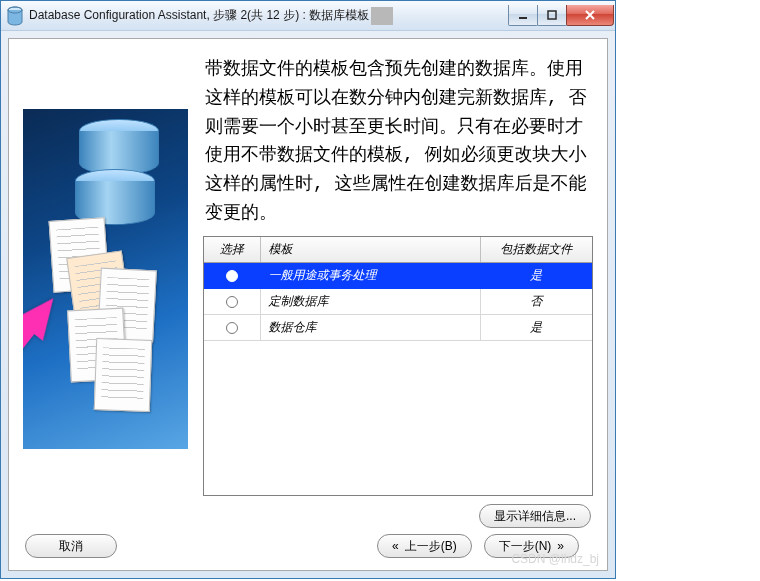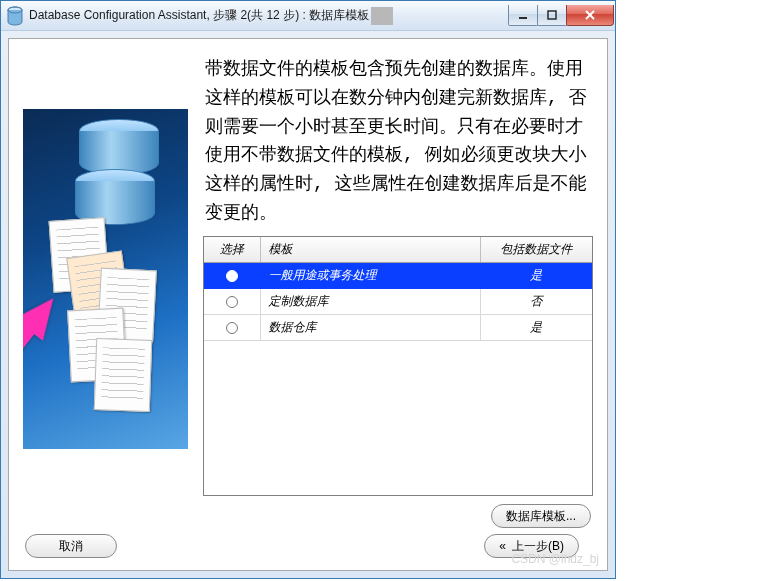--- a/index.html
+++ b/index.html
@@ -208,29 +208,33 @@
                 <td class="sel-td"><span class="radio"></span></td>
                 <td>数据仓库</td>
                 <td>是</td>
               </tr>
             </tbody>
           </table>
           <div class="table-fill"></div>
         </div>
 
         <div class="detail-row">
-          <button class="btn">数据库模板...</button>
+          <button class="btn">显示详细信息...</button>
         </div>
       </div>
     </div>
 
     <div class="bottom">
       <button class="btn">取消</button>
       <div class="spacer"></div>
       <button class="btn nav-btn">
         <span class="arrow-glyph">«</span>
         <span>上一步(B)</span>
       </button>
+      <button class="btn nav-btn">
+        <span>下一步(N)</span>
+        <span class="arrow-glyph">»</span>
+      </button>
     </div>
 
     <div class="watermark">CSDN @lhdz_bj</div>
   </div>
 </div>
 
 </body></html>

